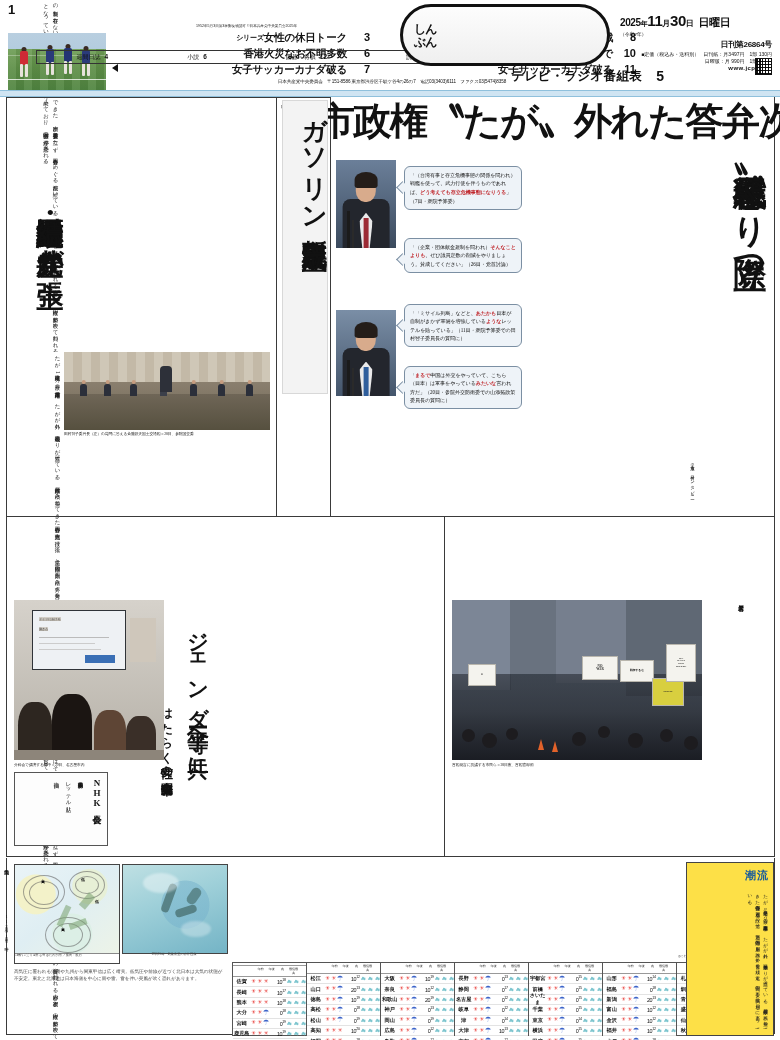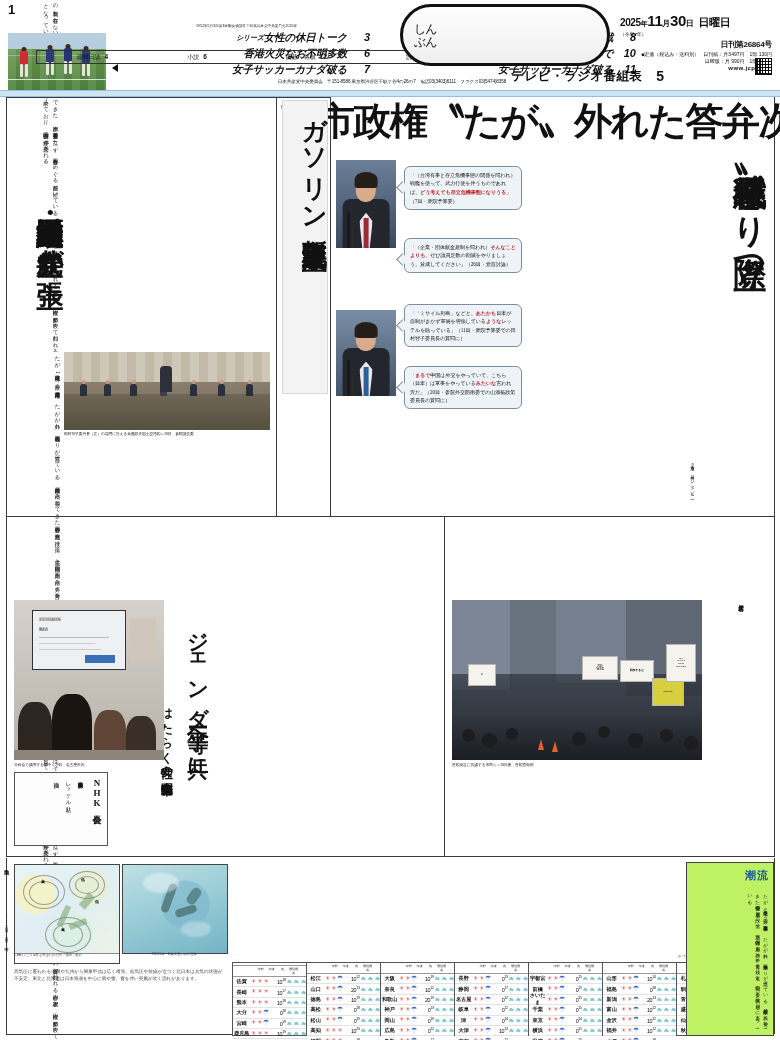--- a/index.html
+++ b/index.html
@@ -51,21 +51,21 @@
   .pl .torso{position:absolute;left:50%;transform:translateX(-50%);top:4px;
      width:8px;height:14px;border-radius:2px;}
   .pl .legs{position:absolute;left:50%;transform:translateX(-50%);top:17px;
      width:8px;height:13px;}
   .pl .legs:before,.pl .legs:after{content:"";position:absolute;top:0;width:3px;height:13px;
      background:#e7e2dc;border-radius:1px;}
   .pl .legs:before{left:0;}.pl .legs:after{right:0;}
 
   #idx{position:absolute;left:112px;top:30px;width:552px;height:58px;}
   .idx-row{display:flex;align-items:center;height:16px;}
-  .idx-col{width:258px;display:flex;align-items:baseline;justify-content:flex-end;font-style:italic;}
+  .idx-col{width:258px;display:flex;align-items:baseline;justify-content:flex-end;}
   .idx-col.left{padding-right:8px;}
   .idx-col.right{padding-right:6px;}
   .idx-ttl{font-size:10.5px;font-weight:700;letter-spacing:-0.2px;white-space:nowrap;}
   .idx-ttl .kicker{font-size:7px;font-weight:700;vertical-align:1px;}
   .idx-ttl .lead{font-size:9px;}
   .idx-pg{font-size:11px;font-weight:700;margin-left:6px;width:17px;text-align:right;
           font-family:"Liberation Sans",sans-serif;}
   #arrow{position:absolute;left:0px;top:34px;width:0;height:0;
          border-top:4px solid transparent;border-bottom:4px solid transparent;
          border-right:6px solid #111;}
@@ -78,21 +78,21 @@
   #tvrow .t{font-size:12.5px;font-weight:700;letter-spacing:0.4px;}
   #tvrow .p{font-size:14px;font-weight:700;margin-left:14px;
             font-family:"Liberation Sans",sans-serif;}
 
   
   #mast{position:absolute;left:400px;top:4px;width:210px;height:62px;}
   #mast-oval{position:absolute;inset:0;border:3px solid #111;border-radius:31px;
      background:linear-gradient(180deg,#fdfdfd,#efefef);}
   #mast-sub{position:absolute;left:14px;top:12px;width:34px;height:38px;
      display:flex;flex-direction:column;justify-content:center;gap:1px;}
-  #mast-sub span{font-size:12px;font-weight:400;line-height:1;letter-spacing:-1px;}
+  #mast-sub span{font-size:12px;font-weight:700;line-height:1;letter-spacing:-1px;}
   #mast-main{position:absolute;left:50px;top:4px;width:152px;height:54px;
      display:flex;align-items:center;justify-content:center;}
   #mast-main span{font-size:44px;font-weight:700;letter-spacing:-2px;line-height:1;
      font-family:"DejaVu Serif",serif;}
   #dateline{position:absolute;left:620px;top:12px;width:152px;}
   #dl1{font-size:12px;font-weight:700;font-family:"Liberation Sans",sans-serif;
        letter-spacing:-0.4px;white-space:nowrap;}
   #dl1 .yy{font-size:10px;}
   #dl1 .big{font-size:15px;}
   #dl1 .dow{margin-left:5px;font-size:11px;}
@@ -227,21 +227,21 @@
   .wt-ic.sun{color:#e8403c;}
   .wt-ic.cloud{color:#8e8e8e;}
   .wt-ic.rain{color:#3b63c9;}
   .wt-tmp{width:21px;font-size:5.4px;text-align:right;
       font-family:"Liberation Sans",sans-serif;letter-spacing:-0.3px;}
   .wt-tmp sup{font-size:3.6px;}
   .wt-fc{width:9px;text-align:center;font-size:5px;color:#7fc6cf;}
 
   
   #choryu{position:absolute;right:6px;top:862px;width:86px;height:172px;
-     border:0.8px solid #444;background:#bef264;margin-left:32px;}
+     border:0.8px solid #444;background:#fde047;margin-left:32px;}
   #choryu-ttl{position:absolute;right:4px;top:5px;font-size:11px;font-weight:700;
      color:#1a5c9a;letter-spacing:1px;}
 
   
   #nhkbox{position:absolute;left:14px;top:772px;width:92px;height:72px;
      border:0.8px solid #555;background:#fdfdfd;}
 </style>
 </head>
 <body>
 

